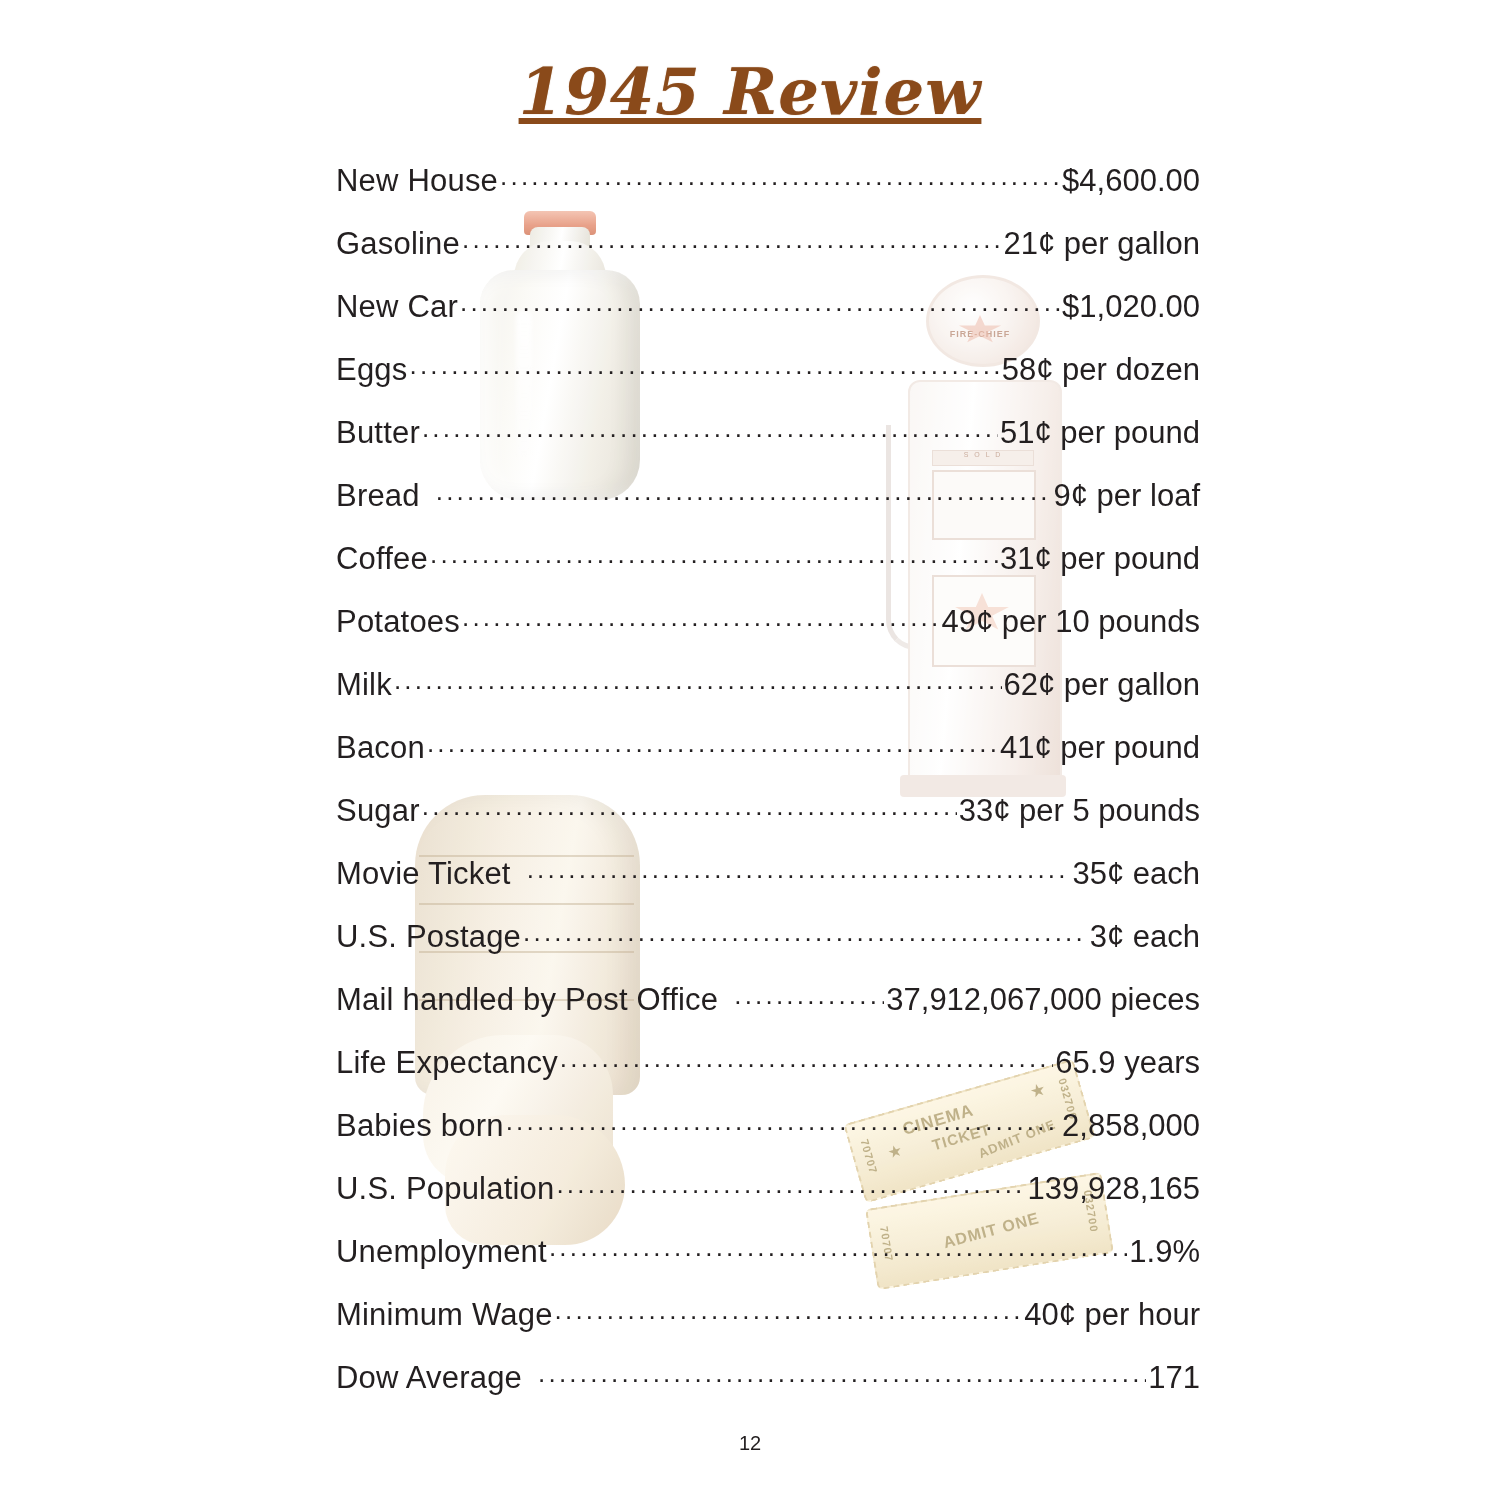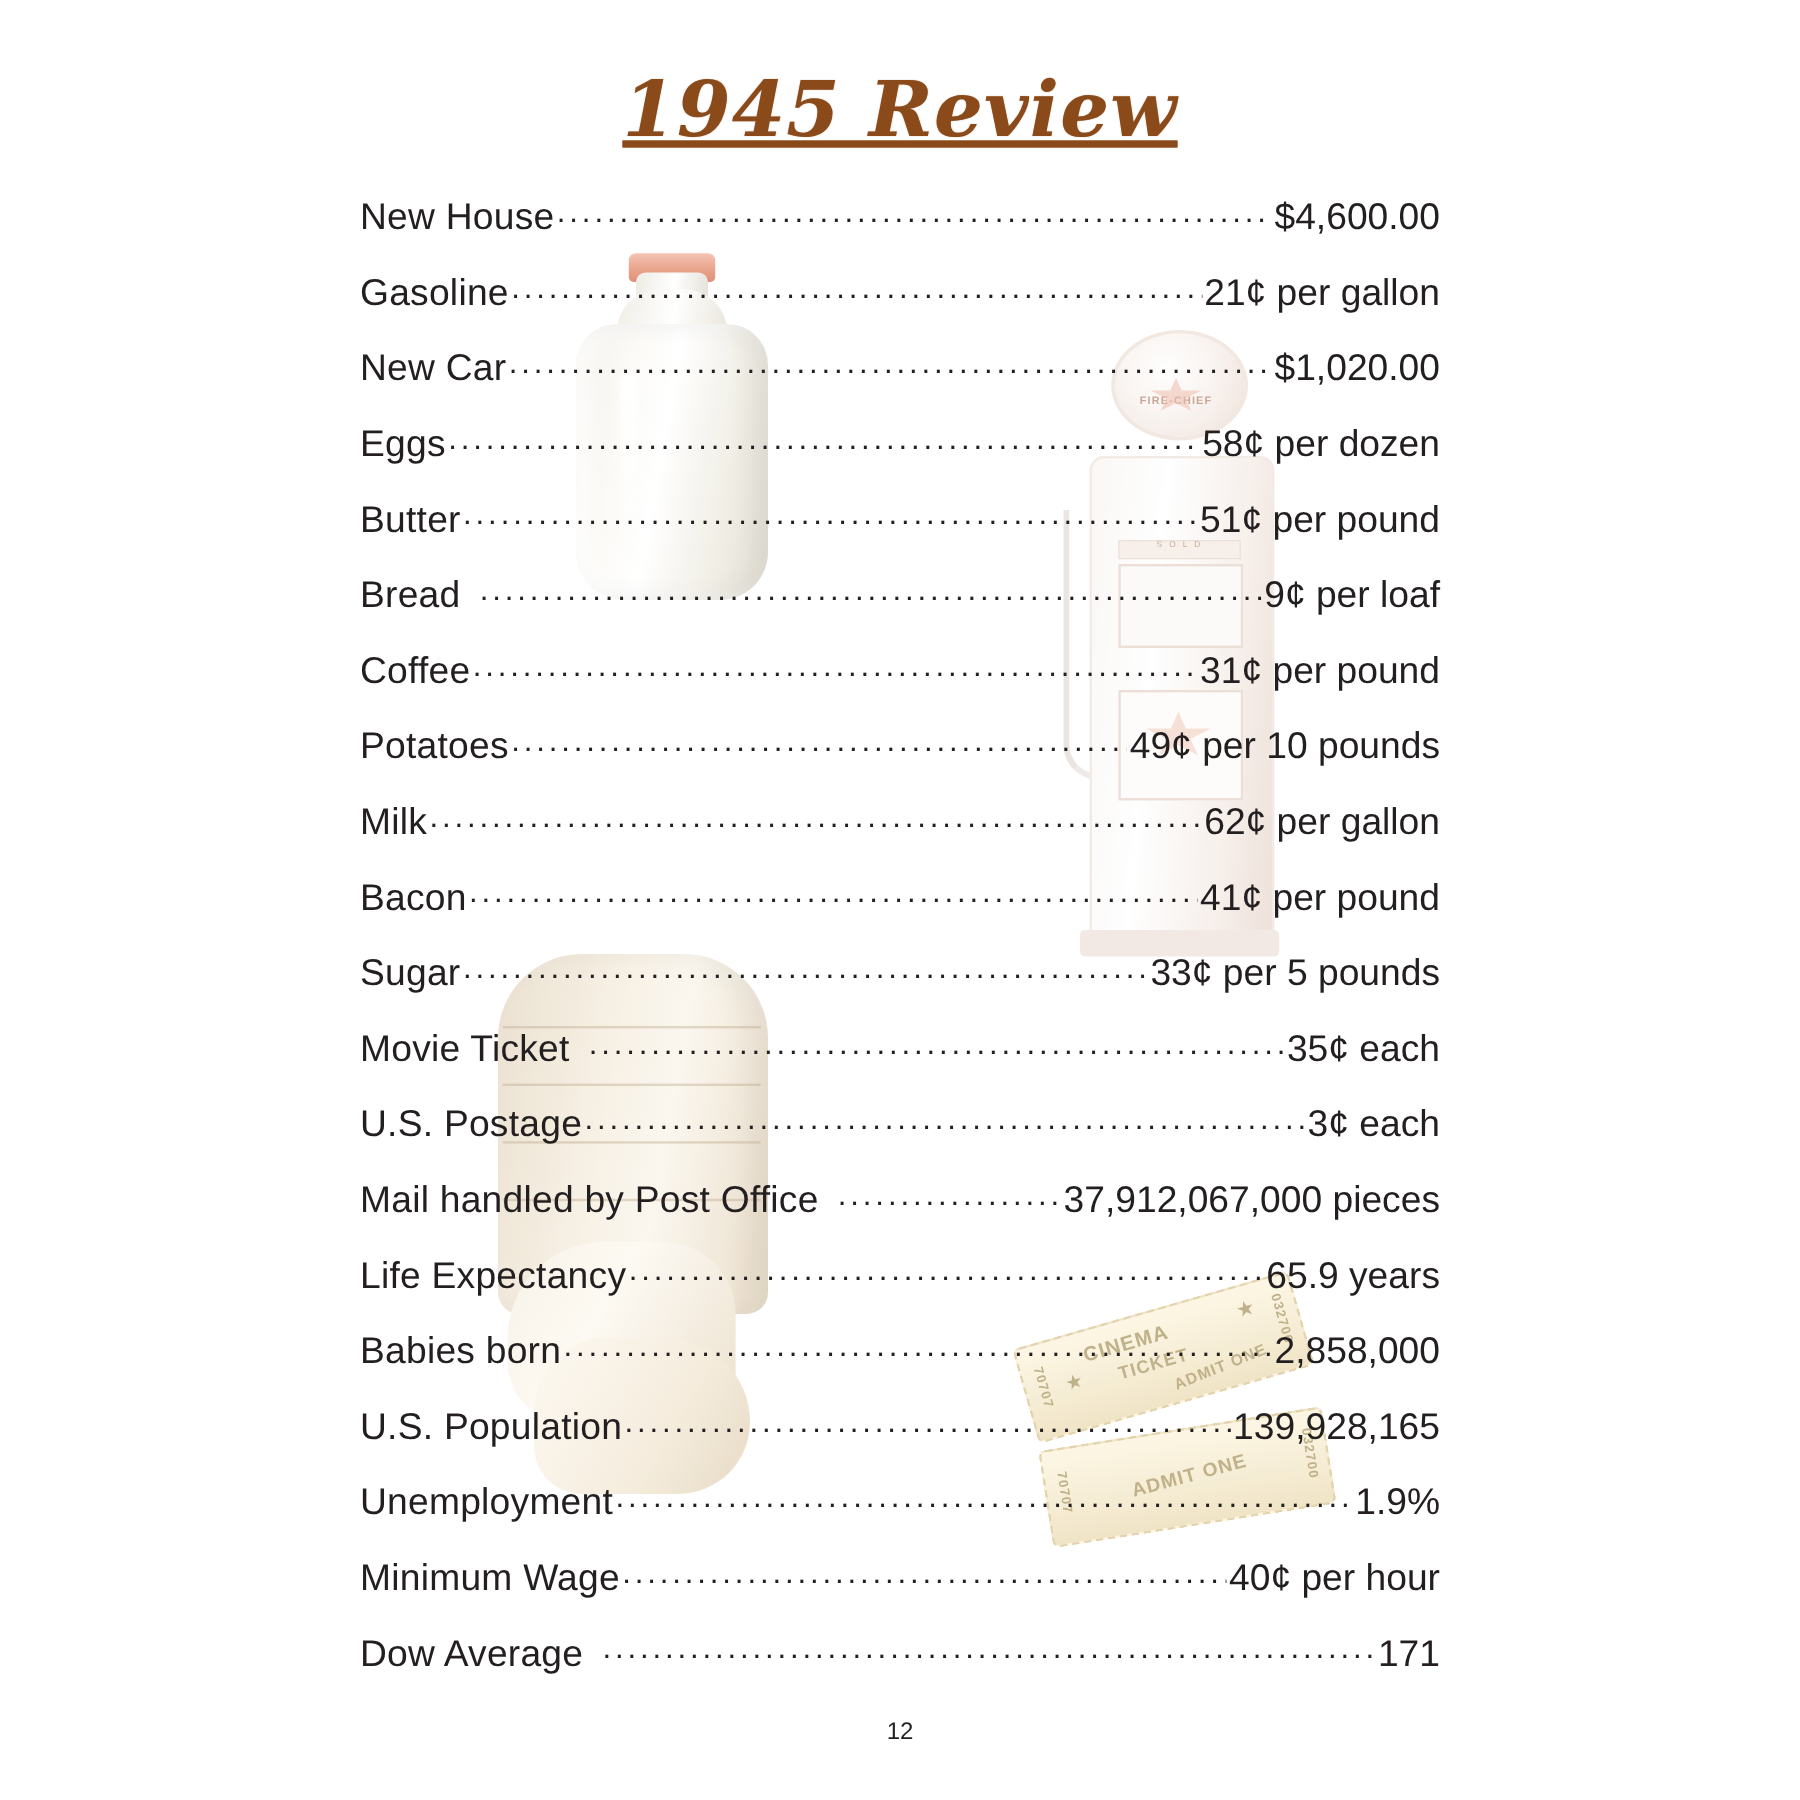--- a/index.html
+++ b/index.html
@@ -345,20 +345,21 @@
     line-height: 1;
     height: 63px;
     color: #231f20;
     white-space: nowrap;
     position: relative;
     z-index: 3;
   }
   .row .label {
     flex: 0 0 auto;
     letter-spacing: 0.2px;
+    margin-left: 36px;
   }
   .row .leader {
     flex: 1 1 auto;
     overflow: hidden;
     margin: 0 2px;
     position: relative;
     top: -6px;
     font-size: 26px;
     letter-spacing: 3.2px;
     color: #231f20;

